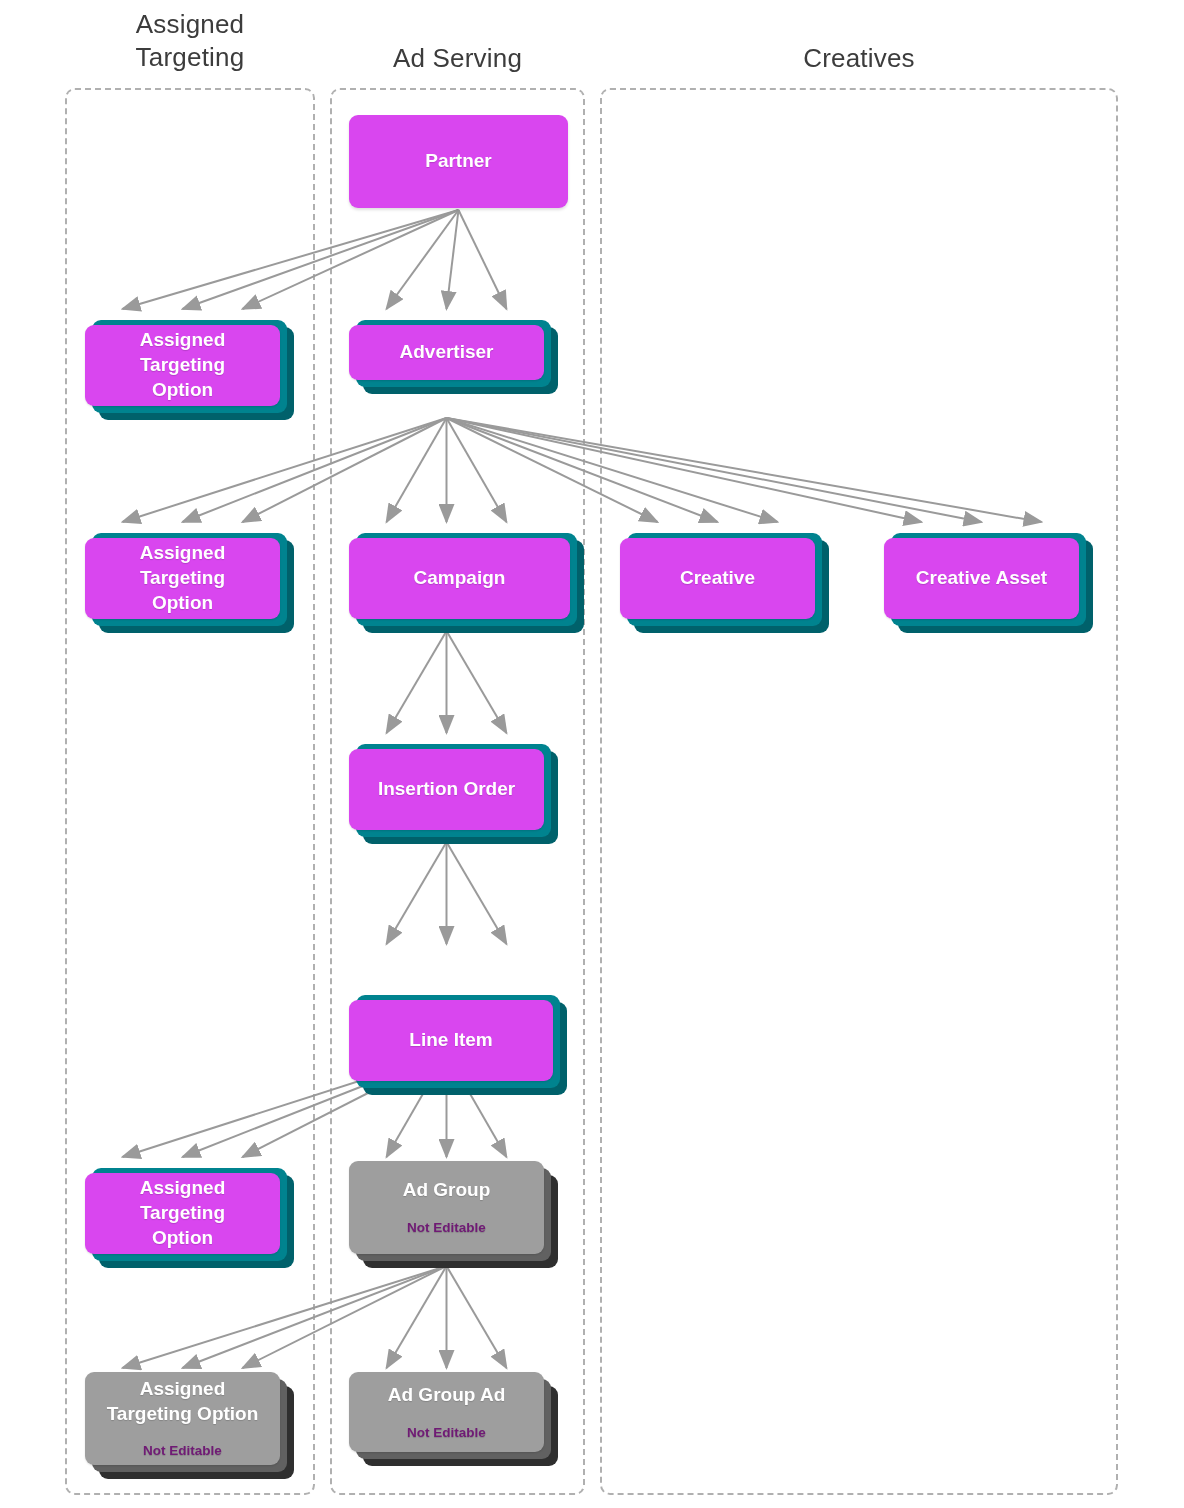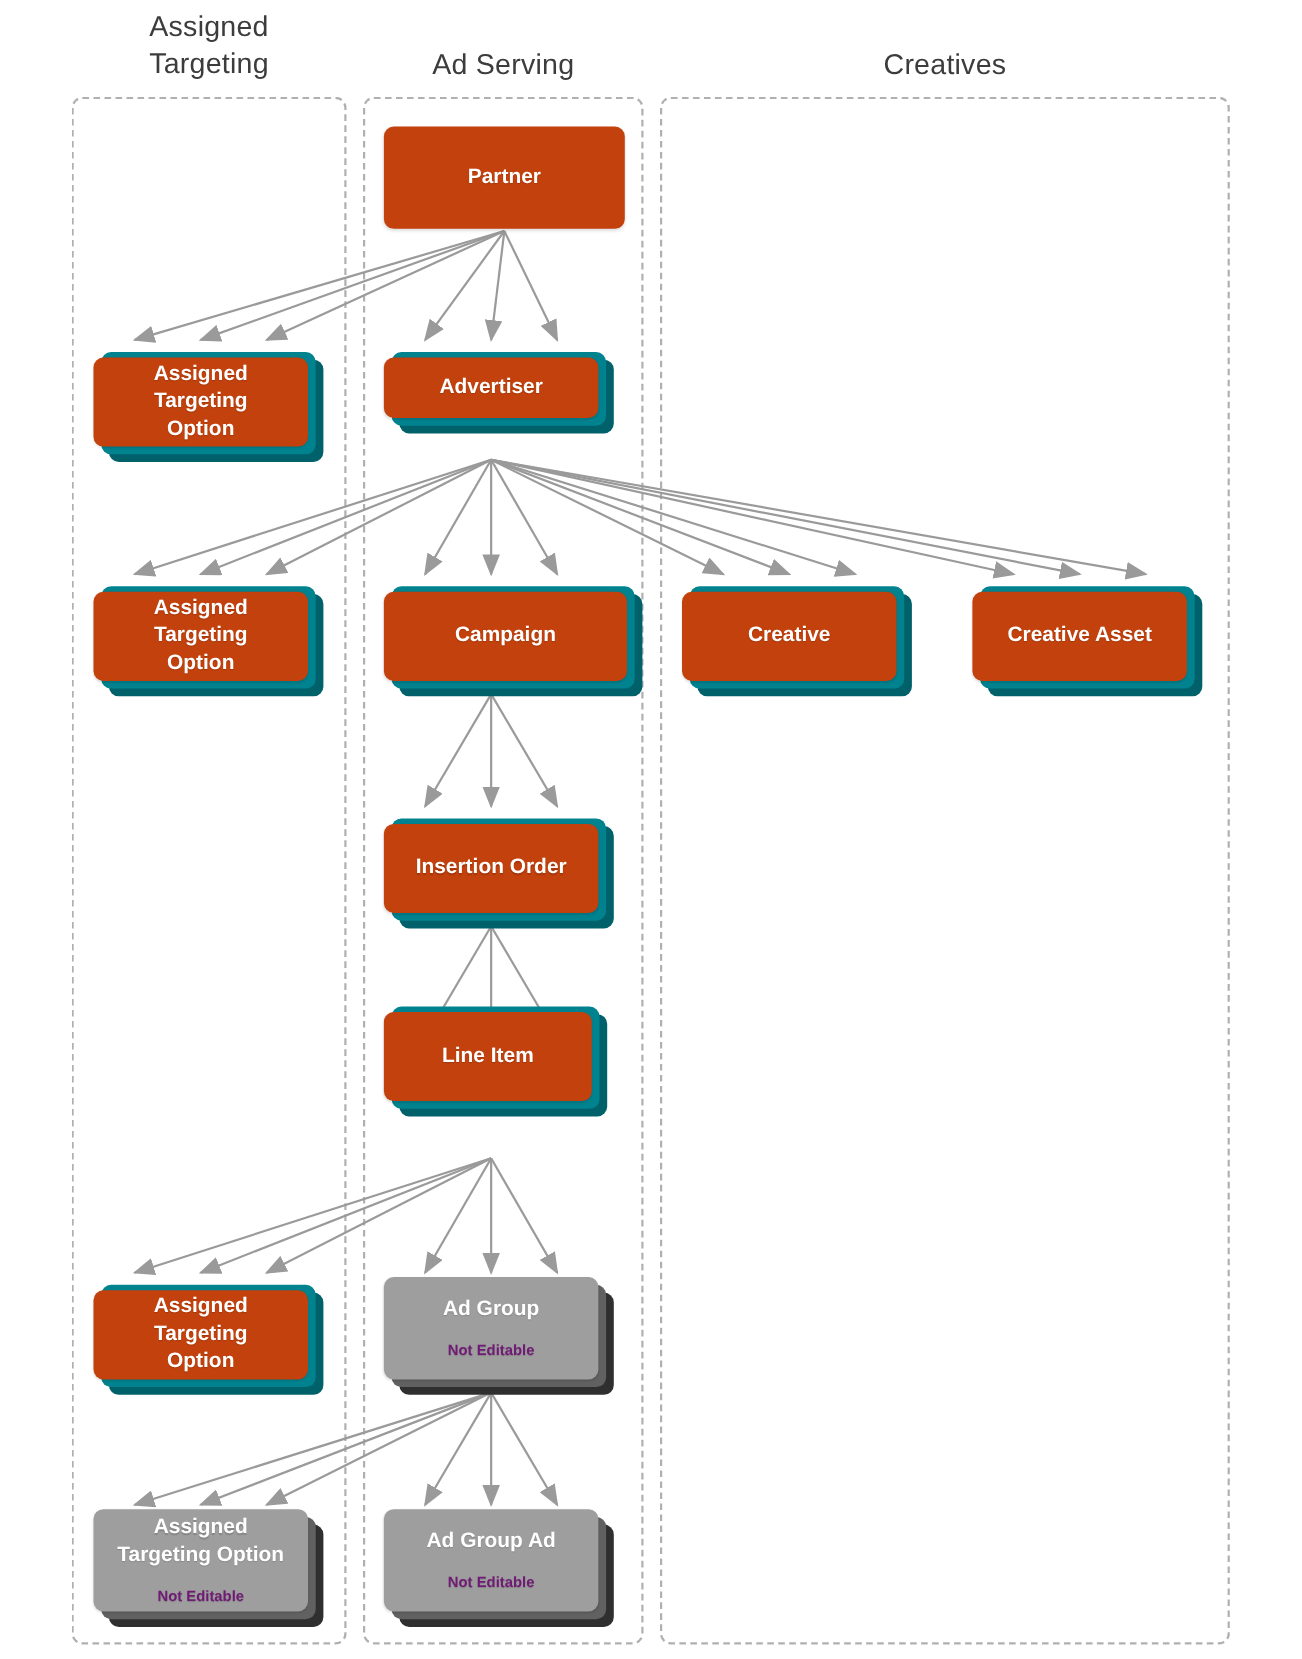--- a/index.html
+++ b/index.html
@@ -64,21 +64,21 @@
     align-items: center;
     justify-content: center;
     box-shadow: 0 1px 2px rgba(0,0,0,.12);
   }
   
   .node.single .layer.front {
     box-shadow: 0 2px 3px rgba(0,0,0,.13);
   }
 
   
-  .node.teal .layer.front { background: #c2410c; margin-top: 12px; }
+  .node.teal .layer.front { background: #d946ef; margin-top: 12px; }
   .node.teal .layer.mid   { background: #00838f; }
   .node.teal .layer.back  { background: #00616b; }
 
   
   .node.gray .layer.front { background: #9e9e9e; }
   .node.gray .layer.mid   { background: #616161; }
   .node.gray .layer.back  { background: #2f2f2f; }
 
   .node-label {
     color: #ffffff;
@@ -216,21 +216,21 @@
           <div class="node-label">Creative Asset</div>
         </div>
       </div>
       <div class="node teal" style="left: 349px; top: 737px; width: 195px; height: 93px;">
         <div class="layer back"></div>
         <div class="layer mid"></div>
         <div class="layer front">
           <div class="node-label">Insertion Order</div>
         </div>
       </div>
-      <div class="node teal" style="left: 349px; top: 908px; width: 189px; height: 93px;">
+      <div class="node teal" style="left: 349px; top: 988px; width: 204px; height: 93px;">
         <div class="layer back"></div>
         <div class="layer mid"></div>
         <div class="layer front">
           <div class="node-label">Line Item</div>
         </div>
       </div>
       <div class="node teal" style="left: 85px; top: 1161px; width: 195px; height: 93px;">
         <div class="layer back"></div>
         <div class="layer mid"></div>
         <div class="layer front">
@@ -249,21 +249,21 @@
       </div>
       <div class="node gray" style="left: 85px; top: 1372px; width: 195px; height: 93px;">
         <div class="layer back"></div>
         <div class="layer mid"></div>
         <div class="layer front">
           <div class="node-label">Assigned
 Targeting Option</div>
           <div class="node-sub">Not Editable</div>
         </div>
       </div>
-      <div class="node gray" style="left: 349px; top: 1372px; width: 195px; height: 93px;">
+      <div class="node gray" style="left: 349px; top: 1372px; width: 195px; height: 80px;">
         <div class="layer back"></div>
         <div class="layer mid"></div>
         <div class="layer front">
           <div class="node-label">Ad Group Ad</div>
           <div class="node-sub">Not Editable</div>
         </div>
       </div>
     </div>
 
 </div>

